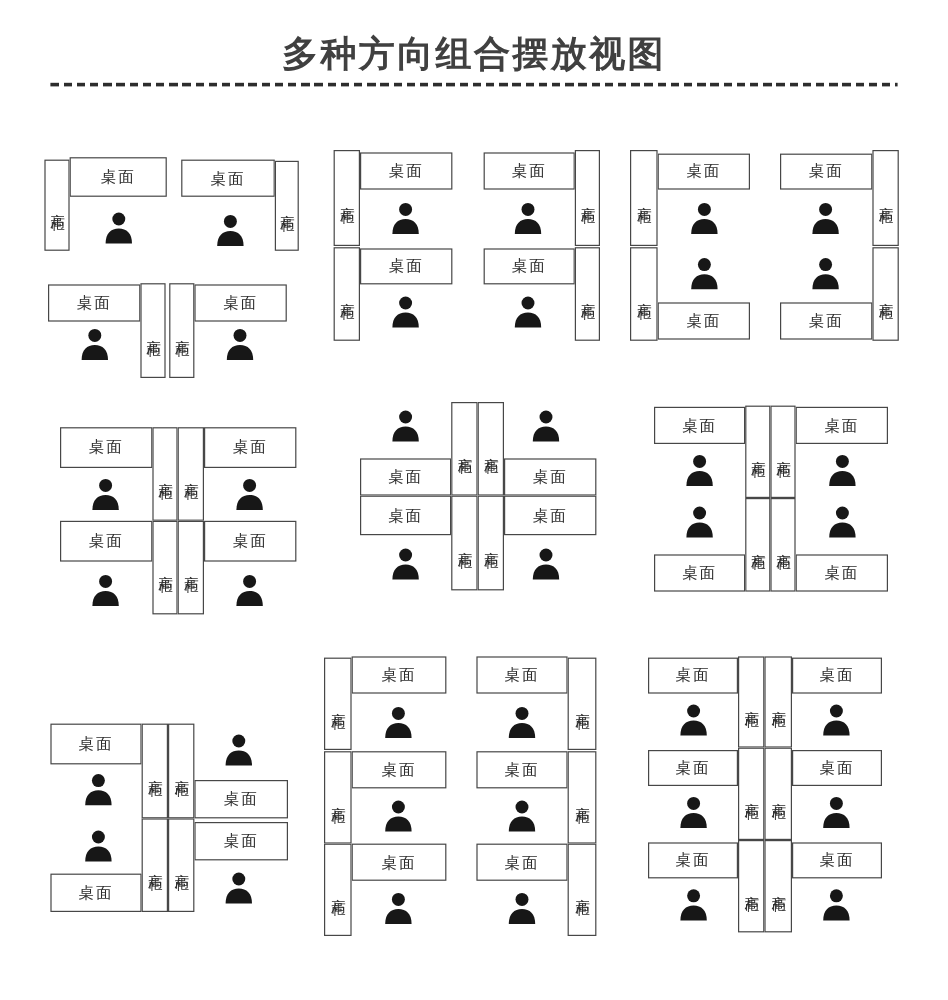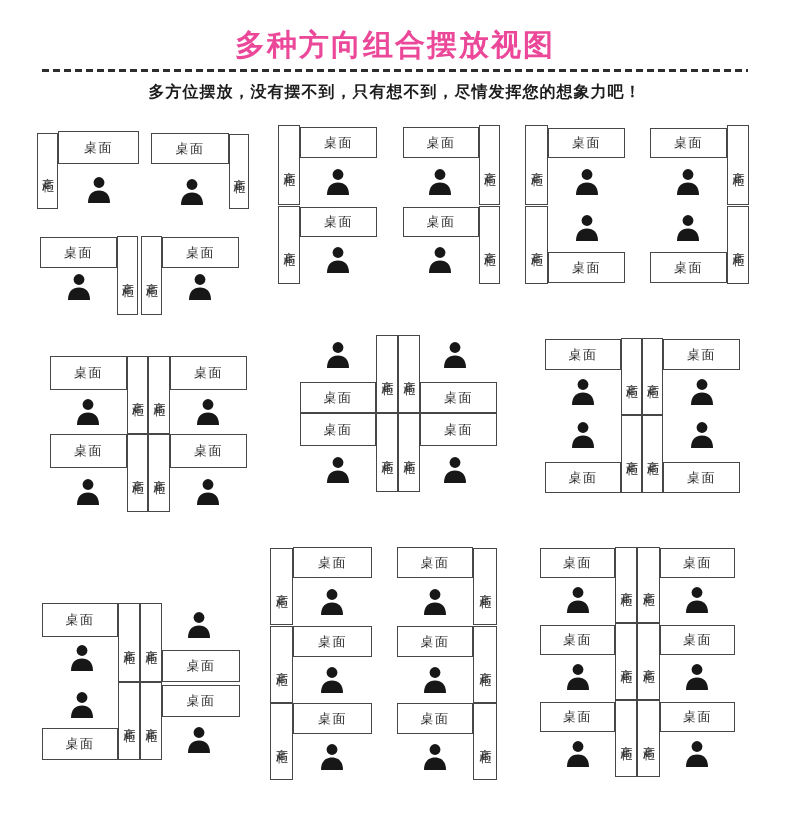--- a/index.html
+++ b/index.html
@@ -2,21 +2,21 @@
 <html><head>
 <meta charset="utf-8">
 <style>
   html,body{margin:0;padding:0;background:#fff;}
   .canvas{
     position:relative;width:790px;height:833px;background:#fff;overflow:hidden;
     font-family:"Liberation Sans","DejaVu Sans",sans-serif;
   }
   .title{
     position:absolute;top:25px;left:0;right:0;text-align:center;
-    font-size:30px;font-weight:900;color:#ec4899;letter-spacing:2px;
+    font-size:30px;font-weight:900;color:#404040;letter-spacing:2px;
   }
   .divider{
     position:absolute;top:69px;left:42px;width:706px;height:3px;
     background:repeating-linear-gradient(90deg,#2d2d2d 0 7px,transparent 7px 11px);
   }
   .subtitle{
     position:absolute;top:82px;left:0;right:0;text-align:center;
     font-size:16px;font-weight:700;color:#1c1c1c;letter-spacing:1px;
   }
   .diagram{position:absolute;}
@@ -40,21 +40,20 @@
       <circle cx="12" cy="6.5" r="5.4"></circle>
       <path d="M1 27 C1 18.5 5.5 14.5 12 14.5 C18.5 14.5 23 18.5 23 27 Z"></path>
     </g>
   </defs>
 </svg>
 
 <div class="canvas">
 
   <div class="title">多种方向组合摆放视图</div>
   <div class="divider"></div>
-  <div class="subtitle">多方位摆放，没有摆不到，只有想不到，尽情发挥您的想象力吧！</div>
 
   <div class="diagram" style="left:37px;top:131px">
     <div class="cab" style="left:0;top:2px;width:21px;height:76px">高柜</div>
     <div class="desk" style="left:21px;top:0;width:81px;height:33px">桌面</div>
     <svg class="person" style="left:50px;top:45px" viewBox="0 0 24 28">
         <use href="#person-shape"></use>
       </svg>
     <div class="desk" style="left:114px;top:2px;width:78px;height:31px">桌面</div>
     <div class="cab" style="left:192px;top:3px;width:20px;height:75px">高柜</div>
     <svg class="person" style="left:143px;top:47px" viewBox="0 0 24 28">

